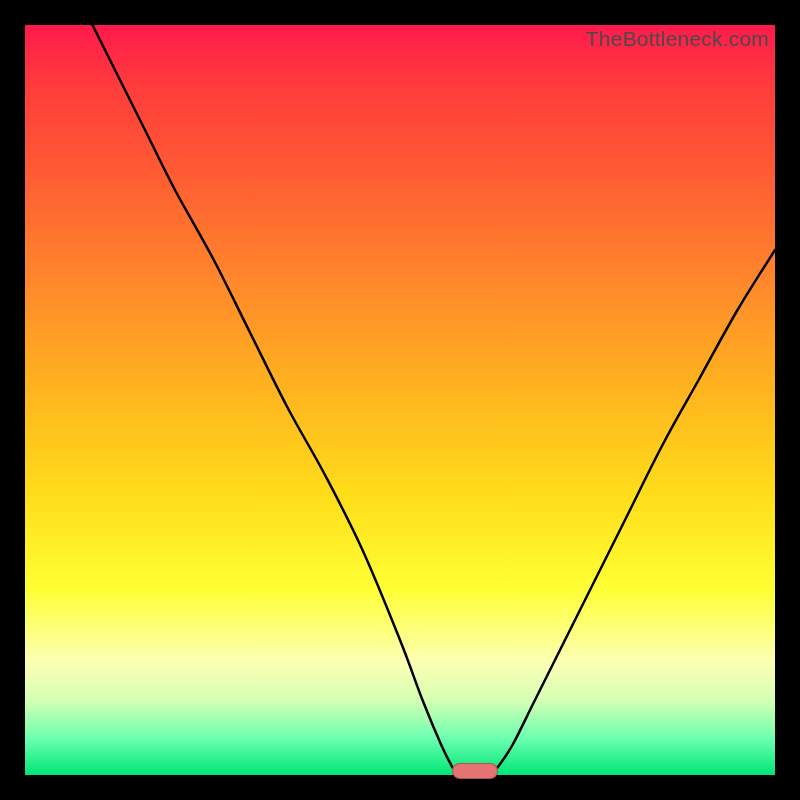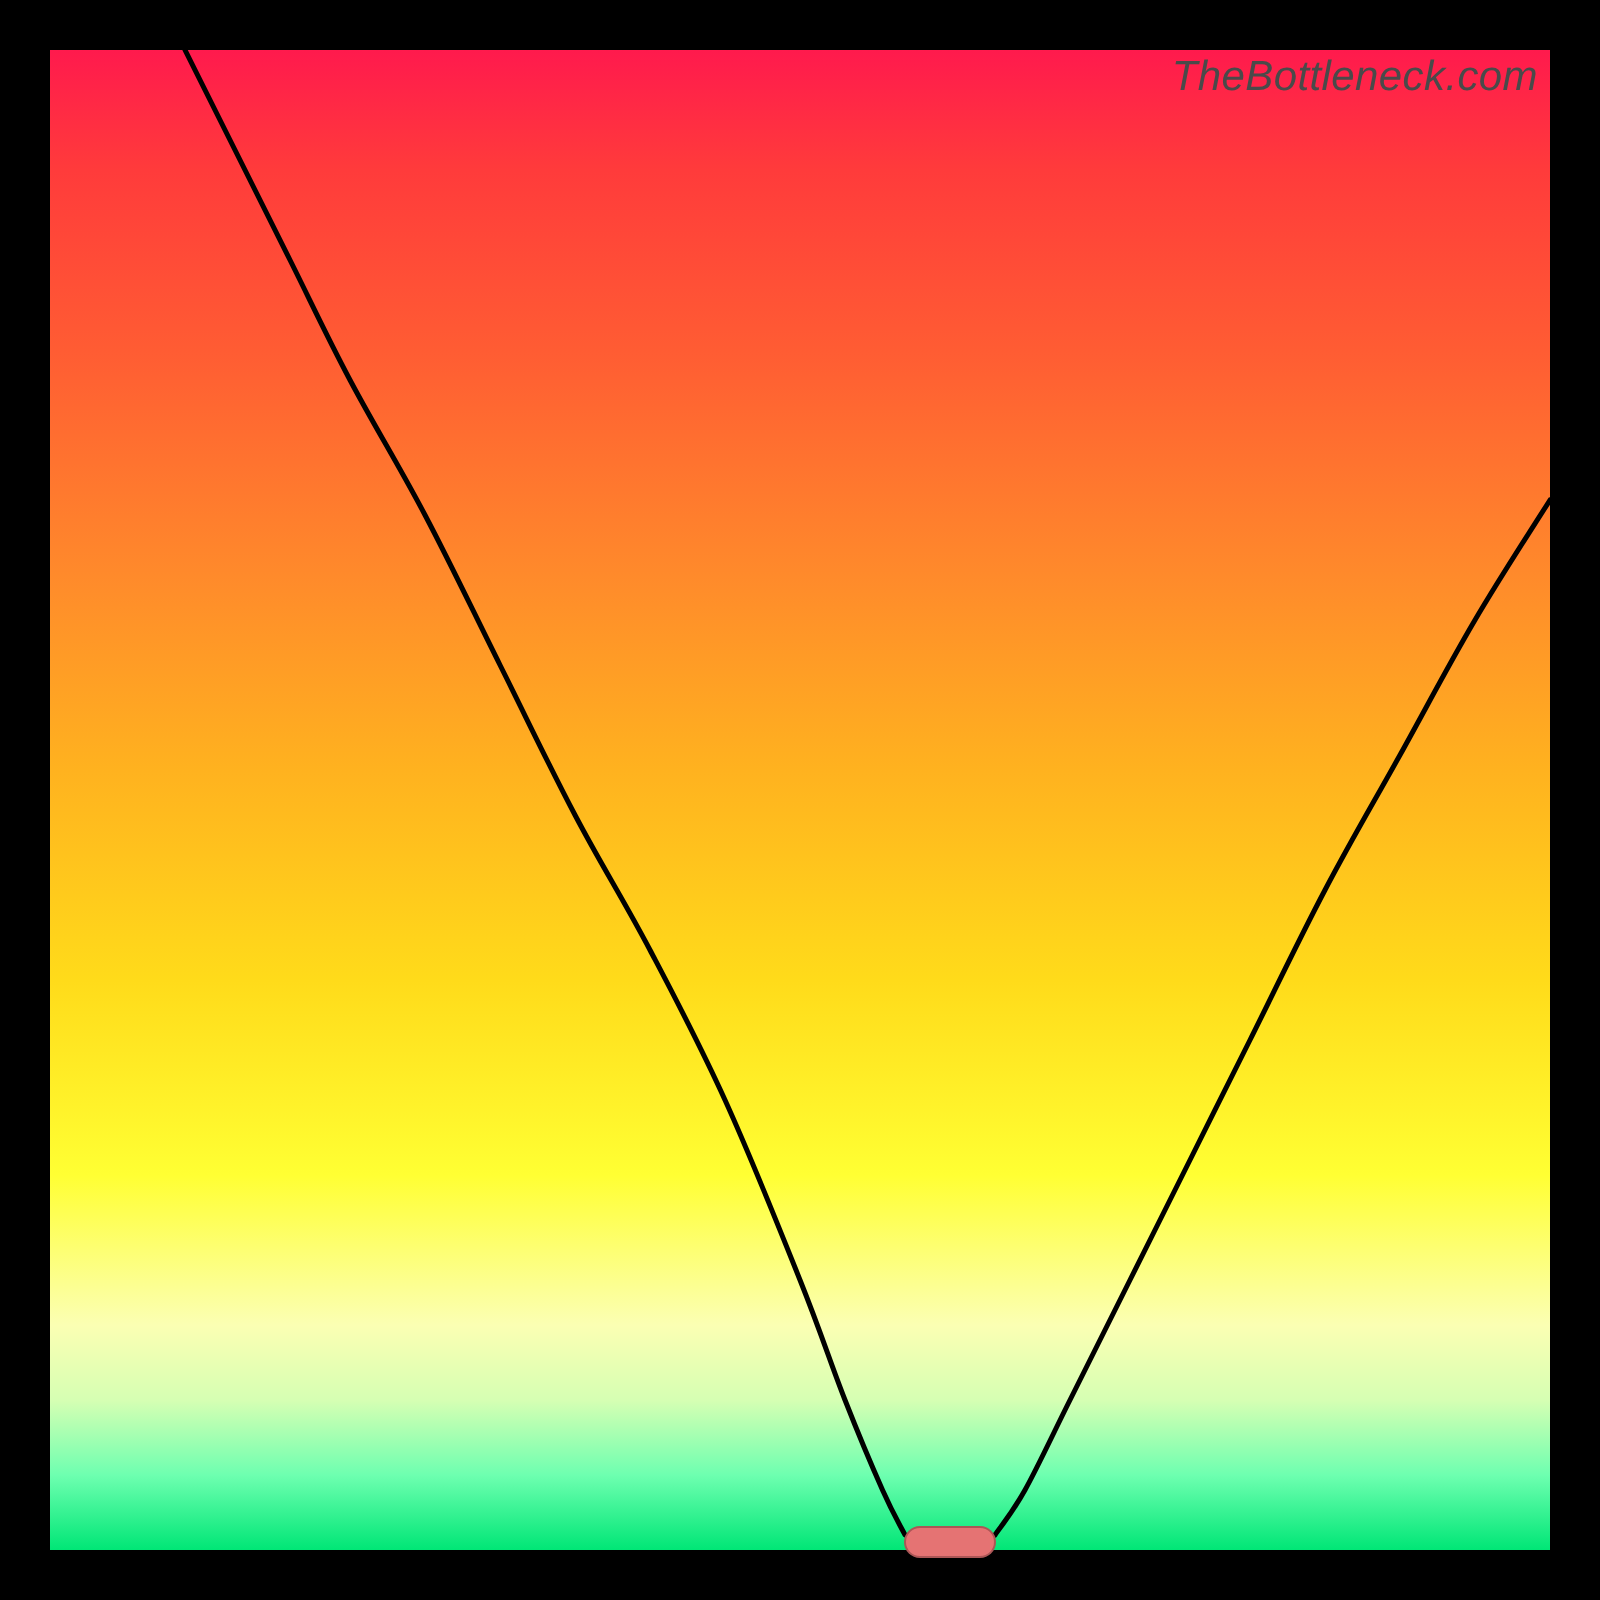--- a/index.html
+++ b/index.html
@@ -29,21 +29,20 @@
       #ff5c33 20%,
       #ff8a2b 35%,
       #ffb21f 48%,
       #ffdb1a 62%,
       #ffff33 75%,
       #fbffb3 85%,
       #d6ffb3 90%,
       #6effb0 95%,
       #00e676 100%
     );
-    font-style: italic;
   }
   .watermark {
     position: absolute;
     top: 2px;
     right: 6px;
     color: #4a4a4a;
     font-size: 21px;
     font-weight: 500;
     letter-spacing: 0.2px;
     user-select: none;

